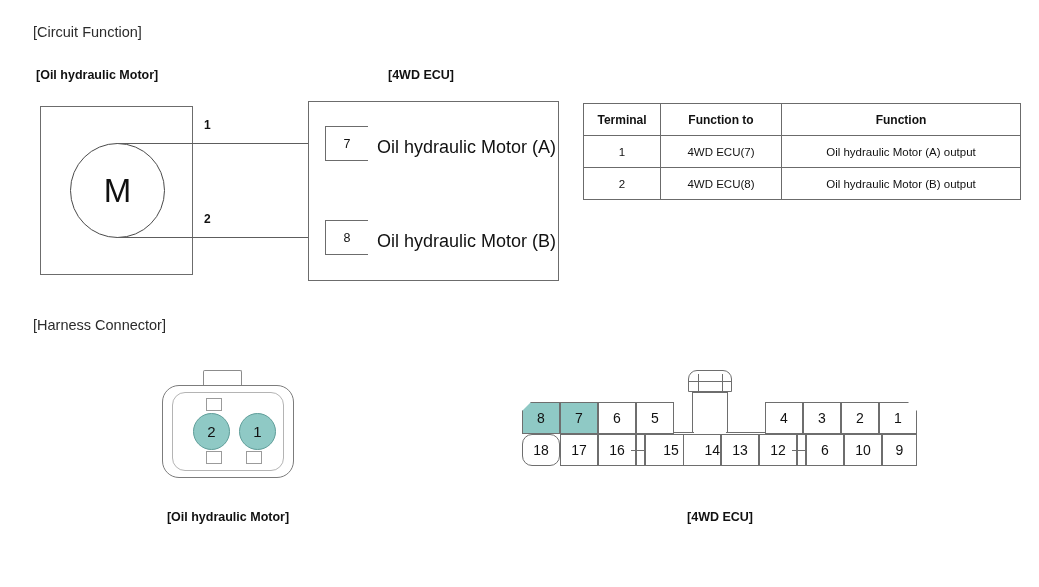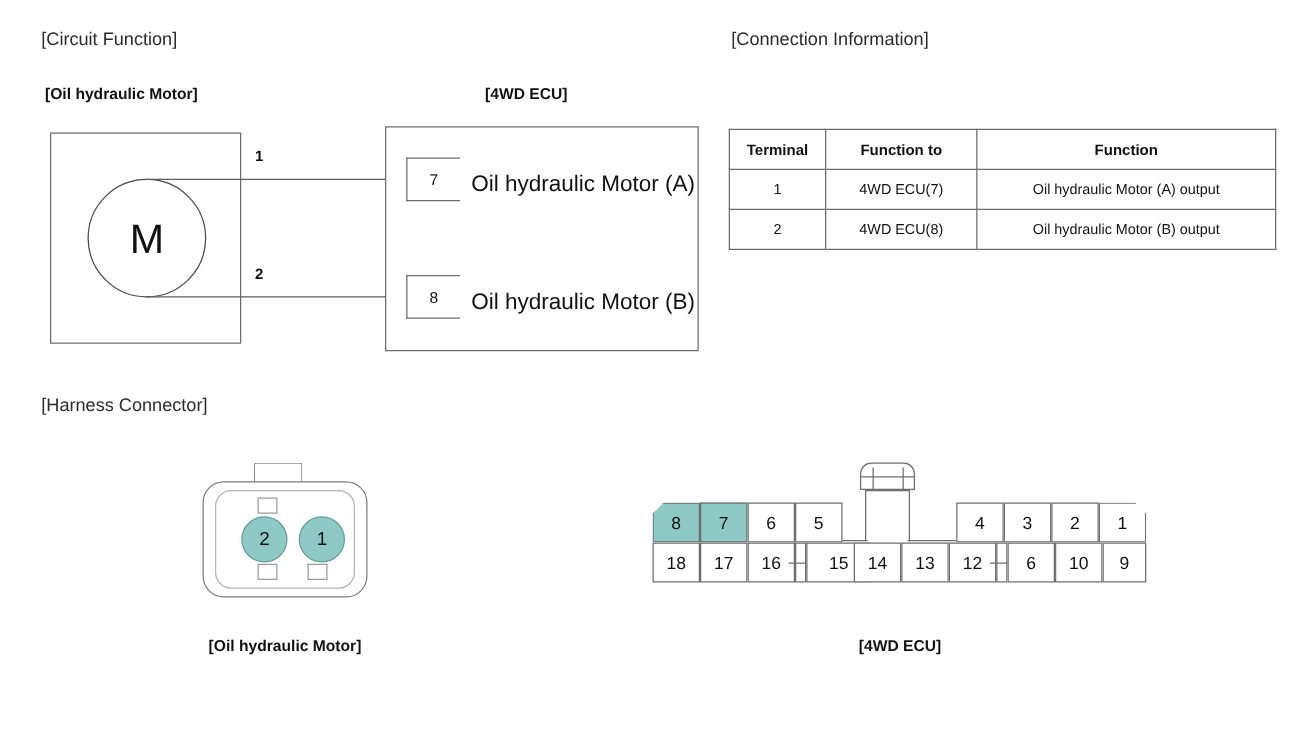--- a/index.html
+++ b/index.html
@@ -214,21 +214,20 @@
     height:1.3px;
   }
 </style>
 </head>
 <body>
 
 <div class="page">
 
   <div class="section-title" style="left:33px;top:24px;">[Circuit Function]</div>
 
-  <div class="section-title" style="left:585px;top:24px;">[Connection Information]</div>
 
   <div class="section-title" style="left:33px;top:317px;">[Harness Connector]</div>
 
   <div class="group-title" style="left:36px;top:68px;">[Oil hydraulic Motor]</div>
 
   <div class="group-title" style="left:388px;top:68px;">[4WD ECU]</div>
 
   <div class="box" style="left:40px;top:106px;width:153px;height:169px;"></div>
 
   <div class="motor-circle" style="left:70px;top:143px;width:95px;height:95px;">
@@ -328,37 +327,37 @@
     <div class="cell" style="left:803px;top:402px;width:38px;height:32px;">
       <span>3</span>
     </div>
     <div class="cell" style="left:841px;top:402px;width:38px;height:32px;">
       <span>2</span>
     </div>
     <div class="cell chamfer-tr" style="left:879px;top:402px;width:38px;height:32px;">
       <span>1</span>
     </div>
 
-    <div class="cell" style="left:522px;top:434px;width:38px;height:32px;">
+    <div class="cell" style="left:522px;top:434px;width:38px;height:32px;border-radius:10px;">
       <span>18</span>
     </div>
     <div class="cell" style="left:560px;top:434px;width:38px;height:32px;">
       <span>17</span>
     </div>
     <div class="cell" style="left:598px;top:434px;width:38px;height:32px;">
       <span>16</span>
     </div>
 
     <div class="notch" style="left:636px;top:434px;width:9px;height:32px;"></div>
     <div class="notch-tick" style="left:631px;top:450px;width:19px;"></div>
 
     <div class="cell" style="left:645px;top:434px;width:52px;height:32px;">
       <span>15</span>
     </div>
-    <div class="cell" style="left:683px;top:434px;width:38px;height:32px;">
+    <div class="cell" style="left:683px;top:434px;width:38px;height:32px;justify-content:flex-end;">
       <span>14</span>
     </div>
     <div class="cell" style="left:721px;top:434px;width:38px;height:32px;">
       <span>13</span>
     </div>
     <div class="cell" style="left:759px;top:434px;width:38px;height:32px;">
       <span>12</span>
     </div>
 
     <div class="notch" style="left:797px;top:434px;width:9px;height:32px;"></div>

